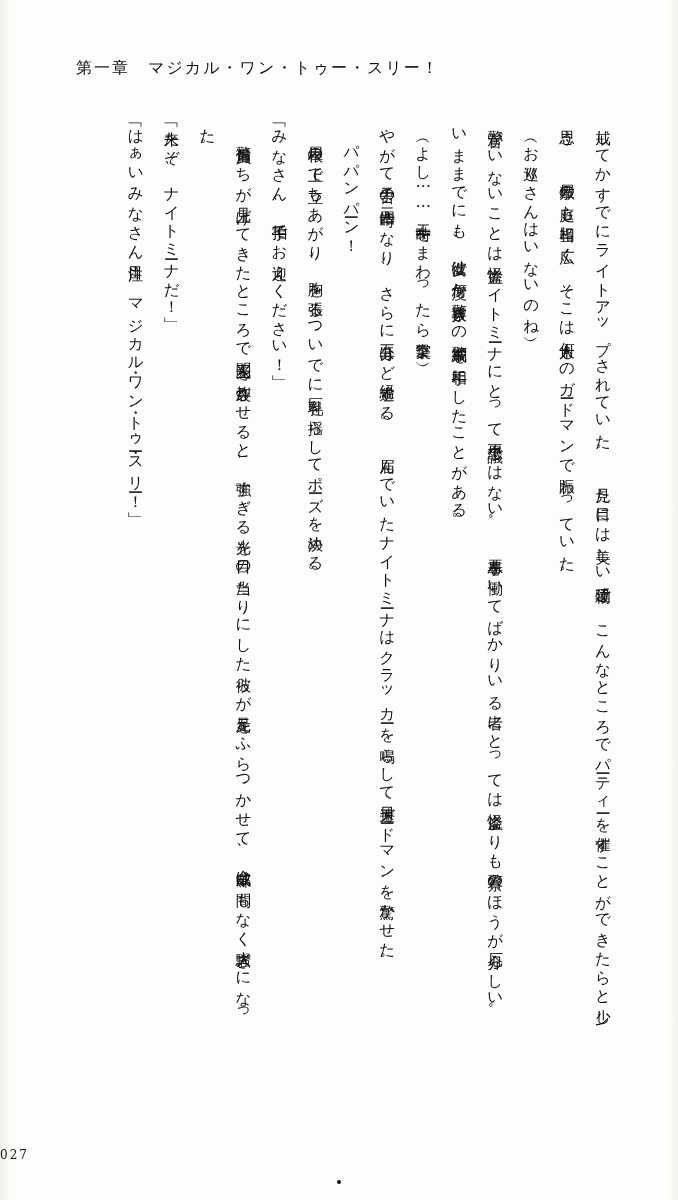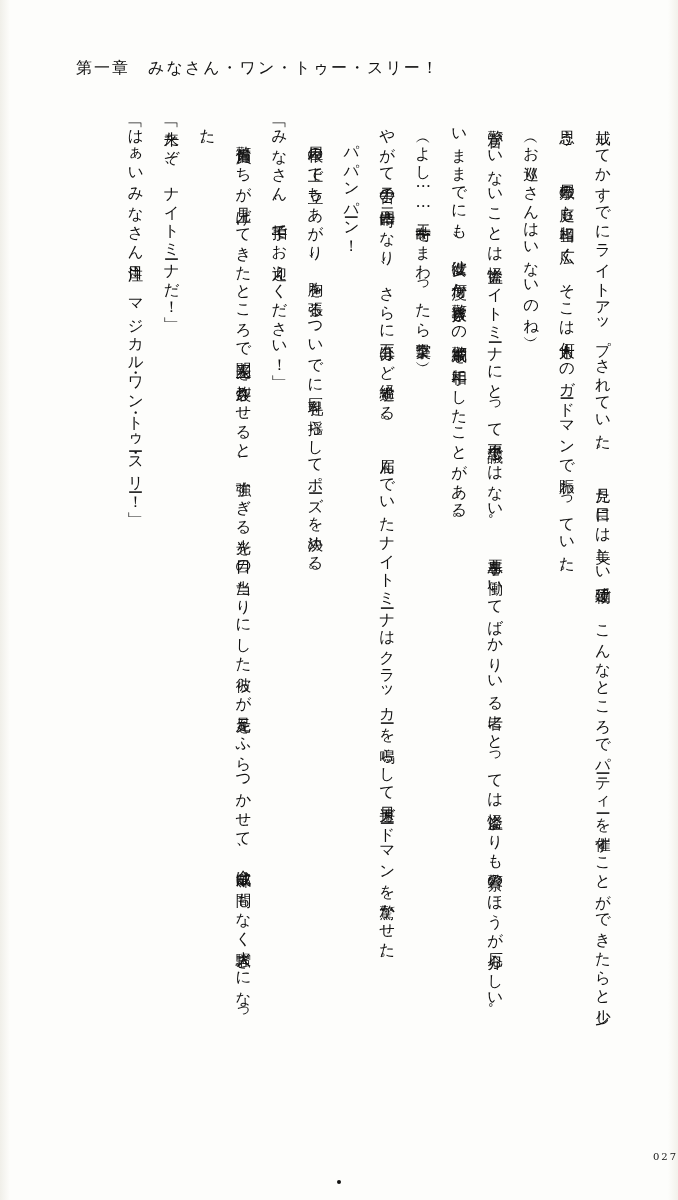--- a/index.html
+++ b/index.html
@@ -58,22 +58,22 @@
   .indent {
     text-indent: 1em;
   }
 
   
   .page-number {
     position: absolute;
     bottom: 38px;
     left: 0;
     right: 0;
-    text-align: right;
-    font-size: 10px;
+    text-align: left;
+    font-size: 12px;
     letter-spacing: 2px;
     color: #111;
     font-family: "DejaVu Serif", "Liberation Serif", serif;
   }
 
   .footer-mark {
     position: absolute;
     bottom: 16px;
     left: 50%;
     transform: translateX(-50%);
@@ -101,21 +101,21 @@
   }
 </style>
 </head>
 <body>
 
 <div class="page">
 
   <div class="paper-edge"></div>
   <div class="paper-edge-right"></div>
 
-  <div class="chapter-header">第一章　みなさん・ワン・トゥー・スリー！</div>
+  <div class="chapter-header">第一章　マジカル・ワン・トゥー・スリー！</div>
 
   <div class="body-text">
     <p>戒してかすでにライトアップされていた。　見た目には美しい建物で、こんなところでパーティーを催すことができたらと少し思う。　屋敷の庭も相当に広く、そこは何十人ものガードマンで賑わっていた。</p>
     <p class="indent">（お巡りさんはいないのね）</p>
     <p>警官がいないことは怪盗ナイトミーナにとって不思議ではない。　悪事を働いてばかりいる者にとっては怪盗よりも警察のほうが厄介らしい。　いままでにも、彼女は何度か警察抜きの警戒網を相手にしたことがある。</p>
     <p class="indent">（よし……十二時をまわったら突撃よ）</p>
     <p>やがて予告の二十四時になり、さらに五分ほど経過する。　届んでいたナイトミーナはクラッカーを鳴らして早速ガードマンを驚かせた。</p>
     <p class="indent">パパンパーン！</p>
     <p class="indent">屋根の上で立ちあがり、胸を張るついでに巨乳を揺らしてポーズを決める。</p>
     <p>「みなさん、拍手でお迎えください！」</p>

